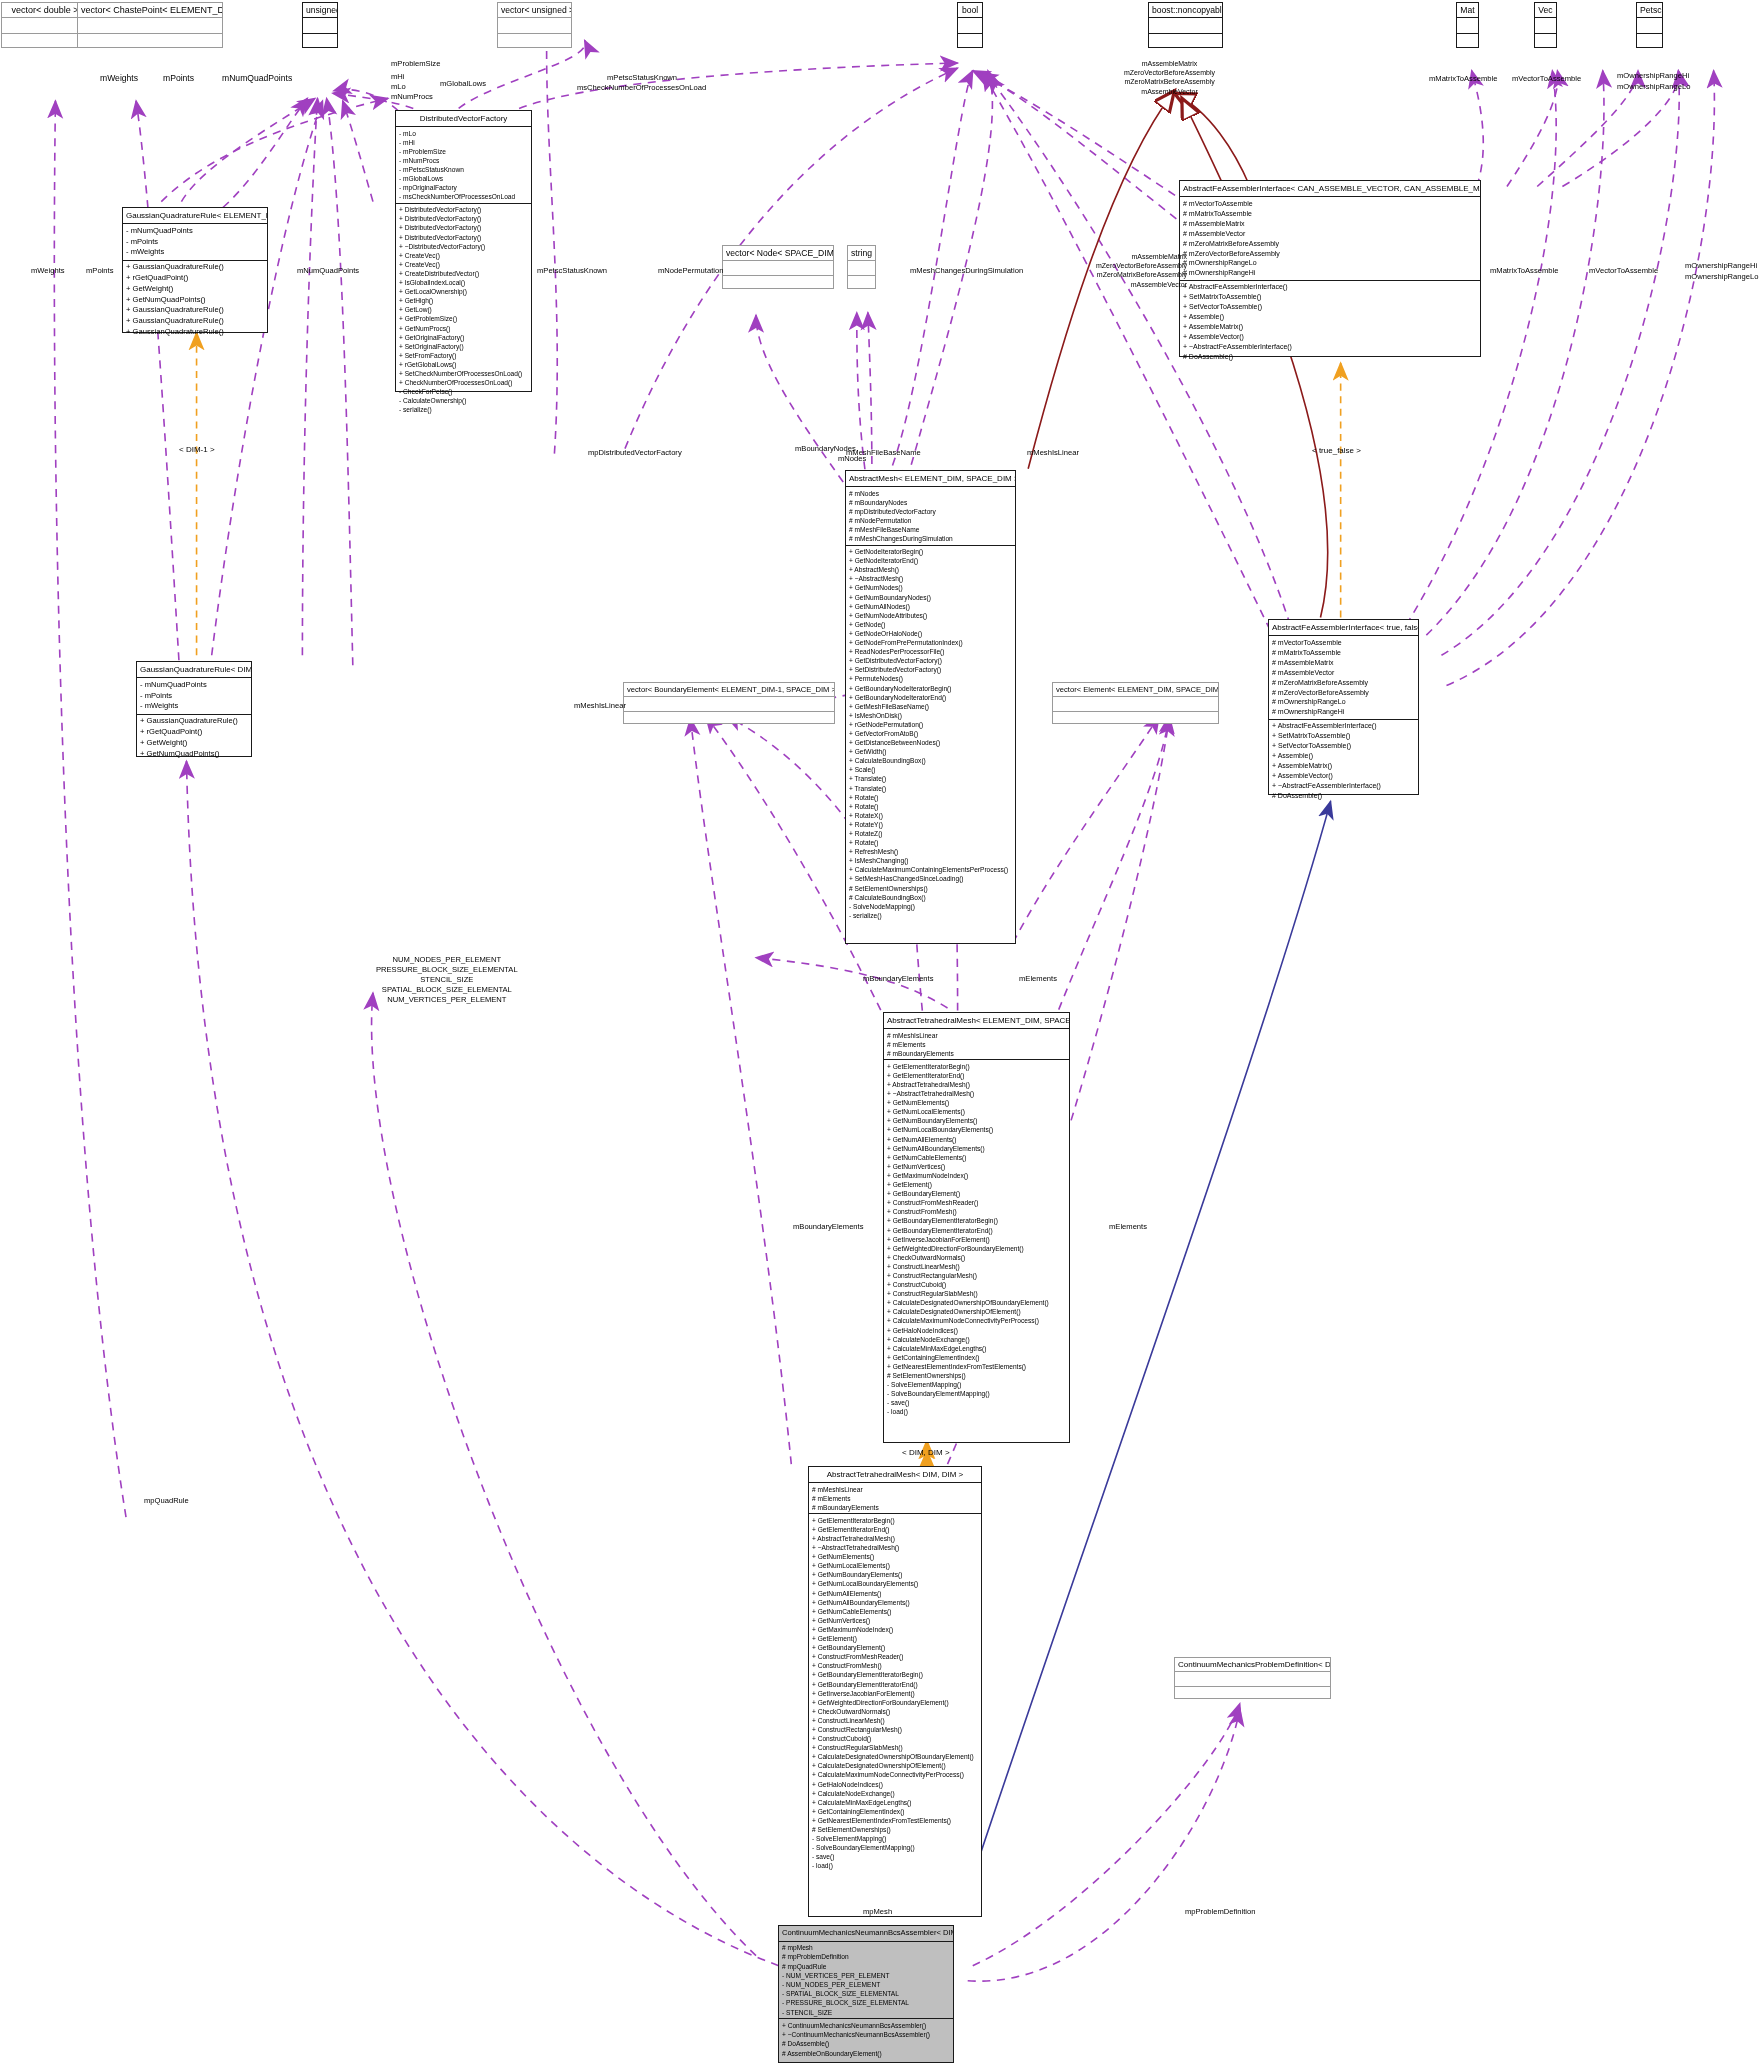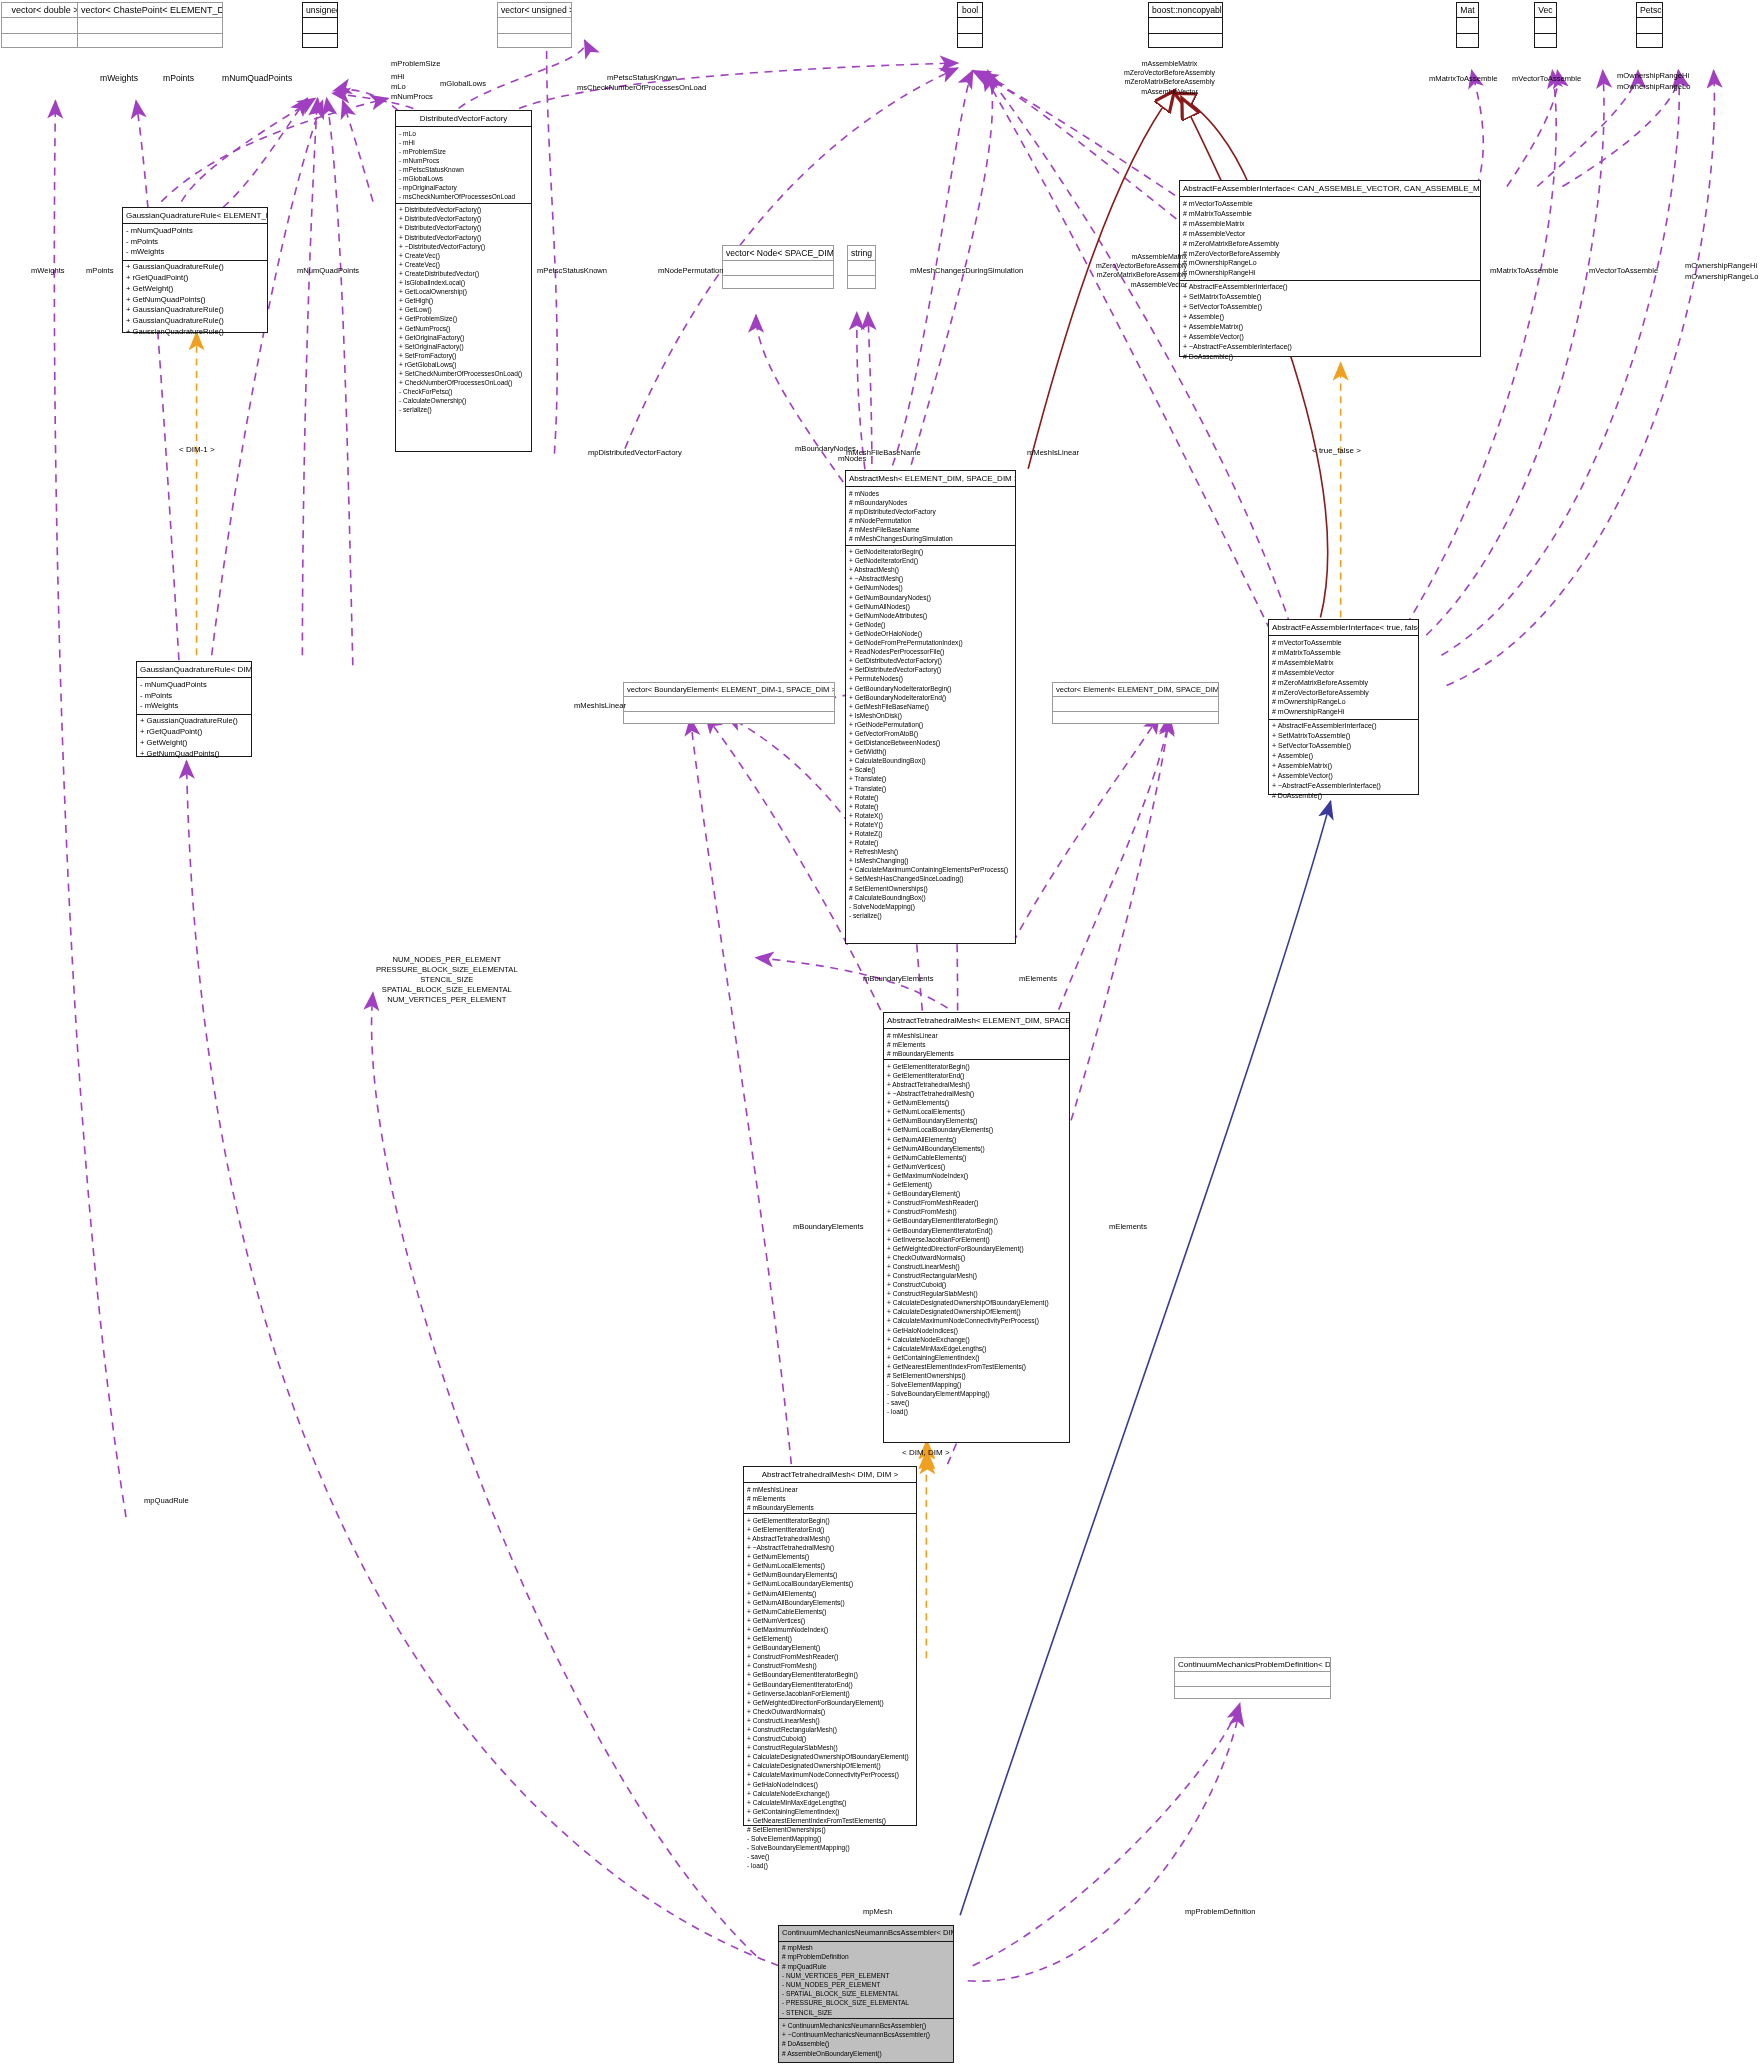--- a/index.html
+++ b/index.html
@@ -232,21 +232,21 @@
       <div class="row">- mWeights</div>
     </div>
     <div class="ops">
       <div class="row">+ GaussianQuadratureRule()</div>
       <div class="row">+ rGetQuadPoint()</div>
       <div class="row">+ GetWeight()</div>
       <div class="row">+ GetNumQuadPoints()</div>
     </div>
   </div>
 
-  <div class="umlbox bold" style="left:395px;top:110px;width:137px;height:342px;font-size:6.6px;line-height:1.38;">
+  <div class="umlbox bold" style="left:395px;top:110px;width:137px;height:282px;font-size:6.6px;line-height:1.38;">
     <div class="title" style="font-size:8px;">DistributedVectorFactory</div>
     <div class="attrs" id="dvf-attrs">
         <div class="row">- mLo</div>
         <div class="row">- mHi</div>
         <div class="row">- mProblemSize</div>
         <div class="row">- mNumProcs</div>
         <div class="row">- mPetscStatusKnown</div>
         <div class="row">- mGlobalLows</div>
         <div class="row">- mpOriginalFactory</div>
         <div class="row">- msCheckNumberOfProcessesOnLoad</div>
@@ -424,21 +424,21 @@
         <div class="row">+ GetContainingElementIndex()</div>
         <div class="row">+ GetNearestElementIndexFromTestElements()</div>
         <div class="row"># SetElementOwnerships()</div>
         <div class="row">- SolveElementMapping()</div>
         <div class="row">- SolveBoundaryElementMapping()</div>
         <div class="row">- save()</div>
         <div class="row">- load()</div>
       </div>
   </div>
 
-  <div class="umlbox bold" style="left:743px;top:1466px;width:174px;height:360px;font-size:6.6px;line-height:1.38;">
+  <div class="umlbox bold" style="left:808px;top:1466px;width:174px;height:451px;font-size:6.6px;line-height:1.38;">
     <div class="title" style="font-size:8px;">AbstractTetrahedralMesh&lt; DIM, DIM &gt;</div>
     <div class="attrs" id="atm2-attrs">
         <div class="row"># mMeshIsLinear</div>
         <div class="row"># mElements</div>
         <div class="row"># mBoundaryElements</div>
       </div>
     <div class="ops" id="atm2-ops">
         <div class="row">+ GetElementIteratorBegin()</div>
         <div class="row">+ GetElementIteratorEnd()</div>
         <div class="row">+ AbstractTetrahedralMesh()</div>

